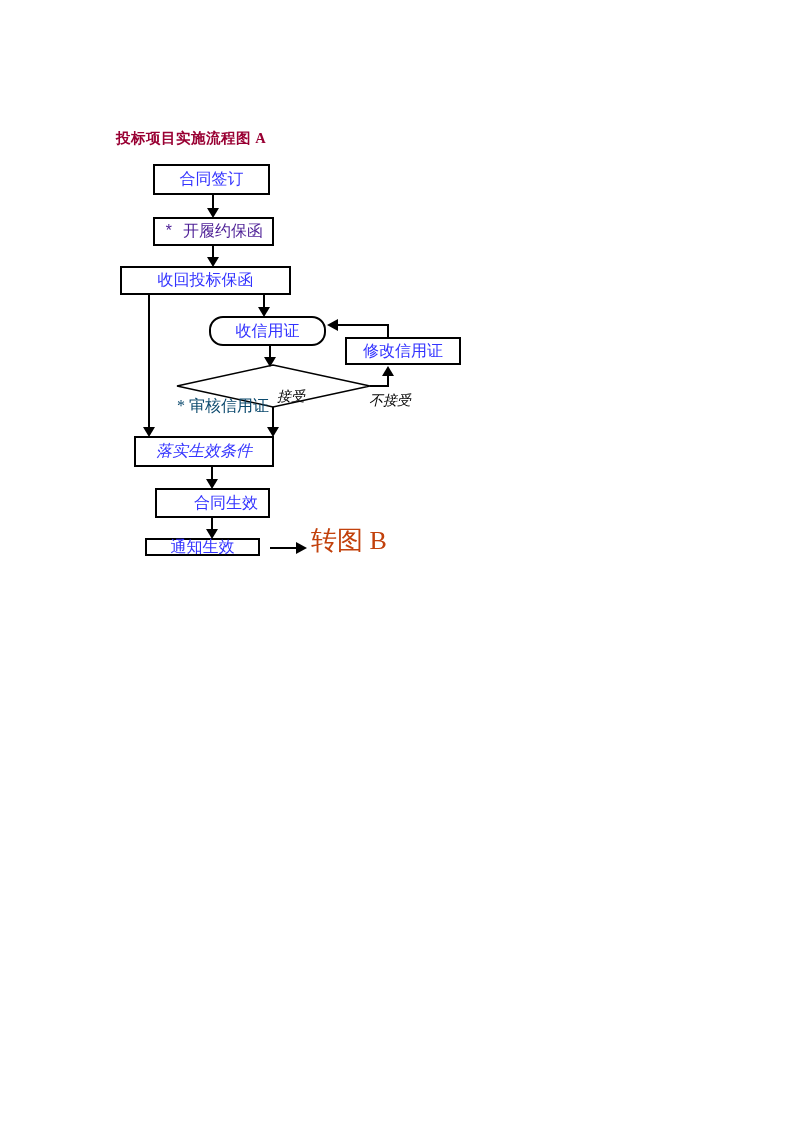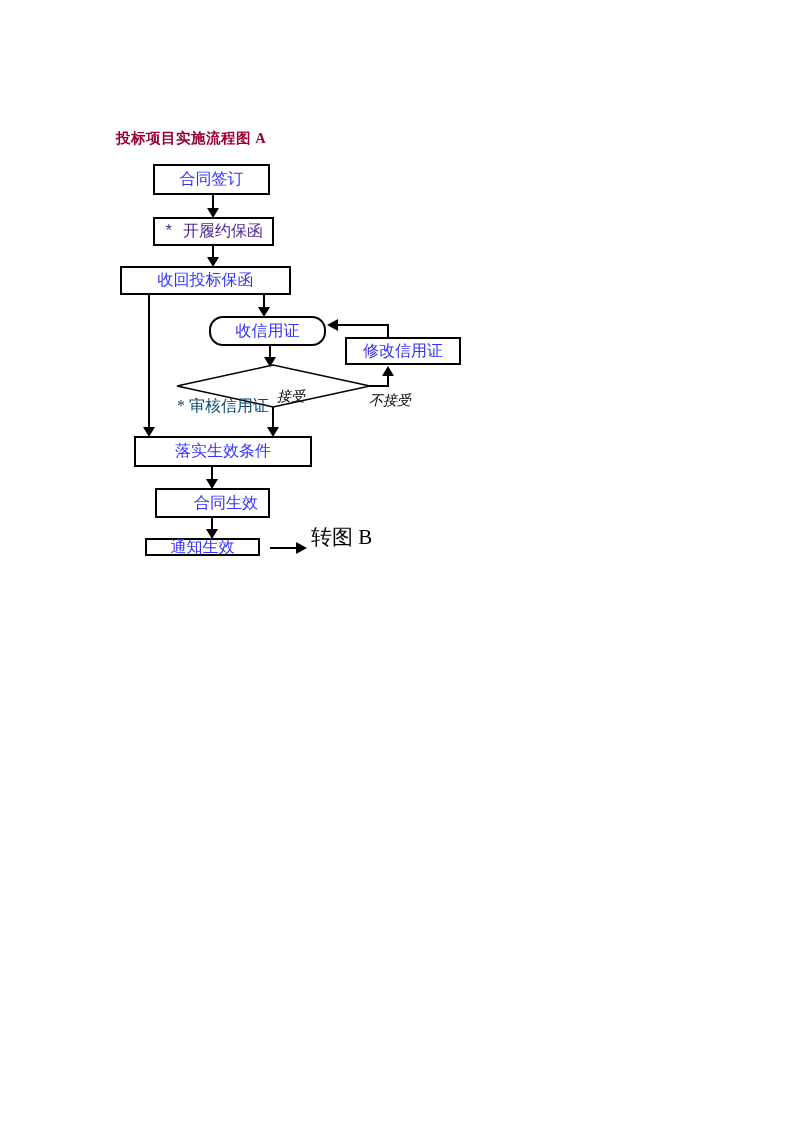--- a/index.html
+++ b/index.html
@@ -32,21 +32,21 @@
     display:flex;align-items:center;justify-content:flex-start;
     font-size:16px;color:#0c4a6e;white-space:nowrap;
   }
   .edge-label{
     position:absolute;font-size:14px;color:#000000;white-space:nowrap;font-style:italic;
   }
   .edge-label.accept{left:277px;top:356px;}
   .edge-label.reject{left:369px;top:360px;}
   .exit-label{
     position:absolute;left:311px;top:491px;
-    font-size:21px;color:#000000;white-space:nowrap;
+    font-size:26px;color:#c2410c;white-space:nowrap;
   }
 </style>
 </head>
 <body>
 
 <div class="page">
 
   <div class="title">投标项目实施流程图 A</div>
 
   <svg class="connectors" width="793" height="1122" viewBox="0 0 793 1122" xmlns="http://www.w3.org/2000/svg">
@@ -99,21 +99,21 @@
   </div>
 
   <div class="node" style="left:345px;top:305px;width:116px;height:28px;">
     <span>修改信用证</span>
   </div>
 
   <div class="diamond-label">
     <span>* 审核信用证</span>
   </div>
 
-  <div class="node" style="left:134px;top:404px;width:178px;height:31px;">
+  <div class="node" style="left:134px;top:404px;width:140px;height:31px;font-style:italic;">
     <span>落实生效条件</span>
   </div>
 
   <div class="node" style="left:155px;top:456px;width:115px;height:30px;padding-left:27px;">
     <span>合同生效</span>
   </div>
 
   <div class="node" style="left:145px;top:506px;width:115px;height:18px;">
     <span>通知生效</span>
   </div>

